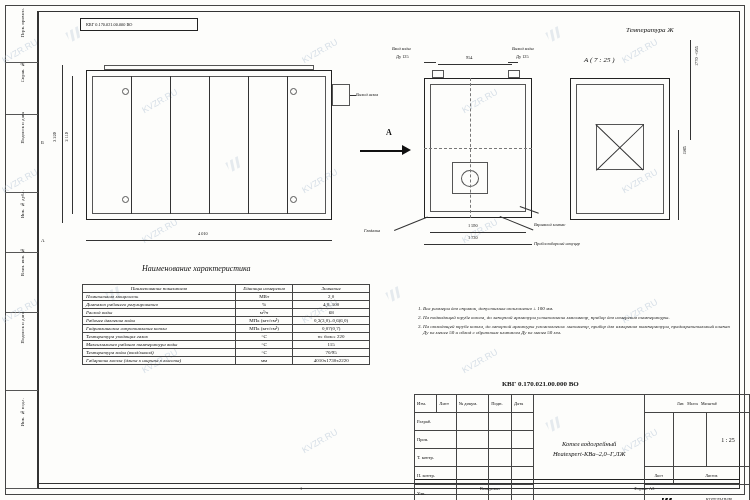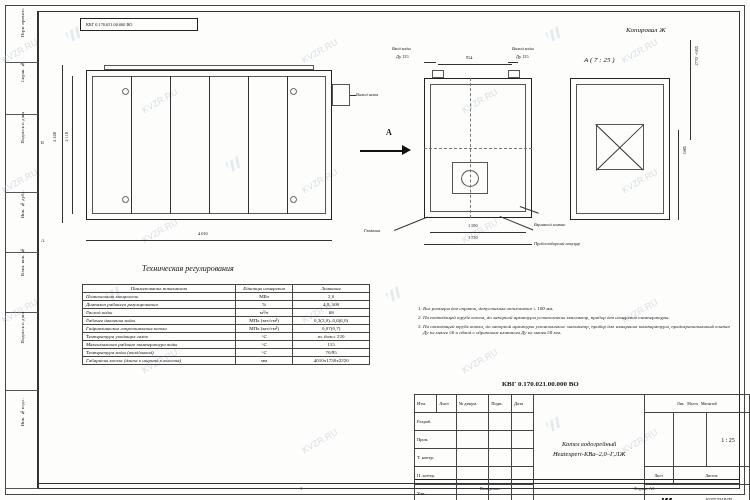--- a/index.html
+++ b/index.html
@@ -145,21 +145,21 @@
           <rect x="0" y="2" width="3" height="11" transform="skewX(-18)"></rect>
           <rect x="6" y="2" width="3" height="11" transform="skewX(-18)"></rect>
           <rect x="12" y="2" width="3" height="11" transform="skewX(-18)"></rect>
         </g>
       </svg>
   </div>
 
   <div class="box" style="left:80px;top:18px;width:118px;height:13px;"></div>
   <div class="t xsmall" style="left:86px;top:22px;">КВГ 0.170.021.00.000 ВО</div>
 
-  <div class="t ti" style="left:626px;top:26px;font-size:7px;">Копировал Ж</div>
+  <div class="t ti" style="left:626px;top:26px;font-size:7px;">Температура Ж</div>
 
   <div class="box" style="left:86px;top:70px;width:246px;height:150px;"></div>
   <div class="boxthin" style="left:92px;top:76px;width:234px;height:138px;"></div>
   <div class="boxthin" style="left:104px;top:65px;width:210px;height:5px;"></div>
 
   <div class="vline" style="left:131px;top:76px;width:1px;height:138px;"></div>
   <div class="vline" style="left:170px;top:76px;width:1px;height:138px;"></div>
   <div class="vline" style="left:209px;top:76px;width:1px;height:138px;"></div>
   <div class="vline" style="left:248px;top:76px;width:1px;height:138px;"></div>
   <div class="vline" style="left:287px;top:76px;width:1px;height:138px;"></div>
@@ -218,21 +218,21 @@
   <div class="box" style="left:570px;top:78px;width:100px;height:142px;"></div>
   <div class="boxthin" style="left:576px;top:84px;width:88px;height:130px;"></div>
   <div class="boxthin" style="left:596px;top:124px;width:48px;height:46px;"></div>
   <div class="lead" style="left:596px;top:124px;width:66px;transform:rotate(44deg);"></div>
   <div class="lead" style="left:596px;top:170px;width:66px;transform:rotate(-44deg);"></div>
   <div class="dimv" style="left:690px;top:40px;height:100px;"></div>
   <div class="dimv" style="left:678px;top:130px;height:90px;"></div>
   <div class="t xsmall" style="left:694px;top:46px;writing-mode:vertical-rl;transform:rotate(180deg);">1770±955</div>
   <div class="t xsmall" style="left:682px;top:146px;writing-mode:vertical-rl;transform:rotate(180deg);">1985</div>
 
-  <div class="t ti" style="left:142px;top:264px;font-size:8px;">Техническая регулирования</div>
+  <div class="t ti" style="left:142px;top:264px;font-size:8px;">Наименование характеристика</div>
   <table class="spec" style="left:82px;top:284px;width:288px;">
     <tbody>
         <tr>
       <td class="h" style="width:160px;">Наименование показателя</td>
       <td class="h" style="width:54px;">Единицы измерения</td>
       <td class="h" style="width:74px;">Значение</td>
     </tr>
     <tr>
       <td>Номинальная мощность</td>
       <td class="c">МВт</td>

